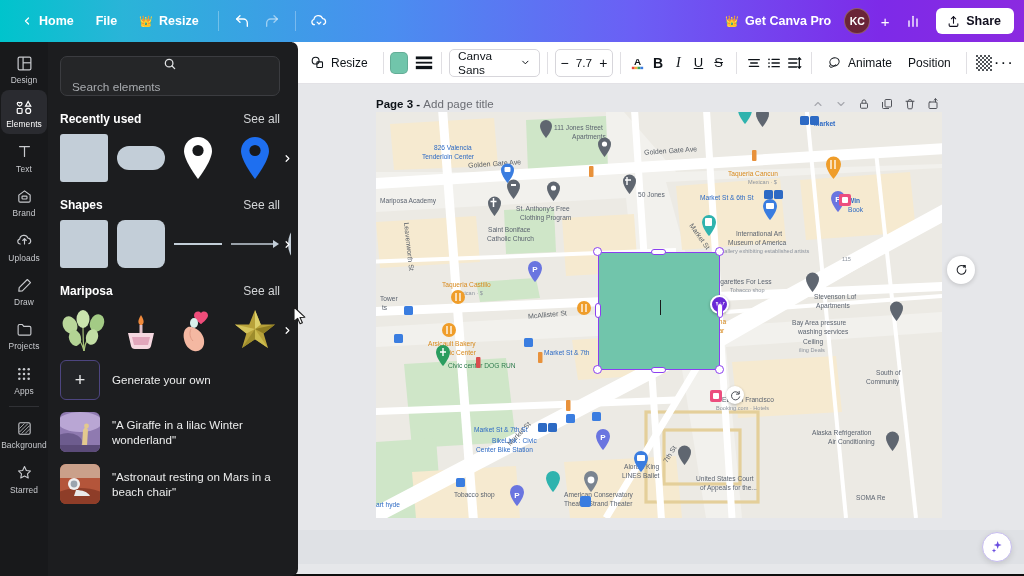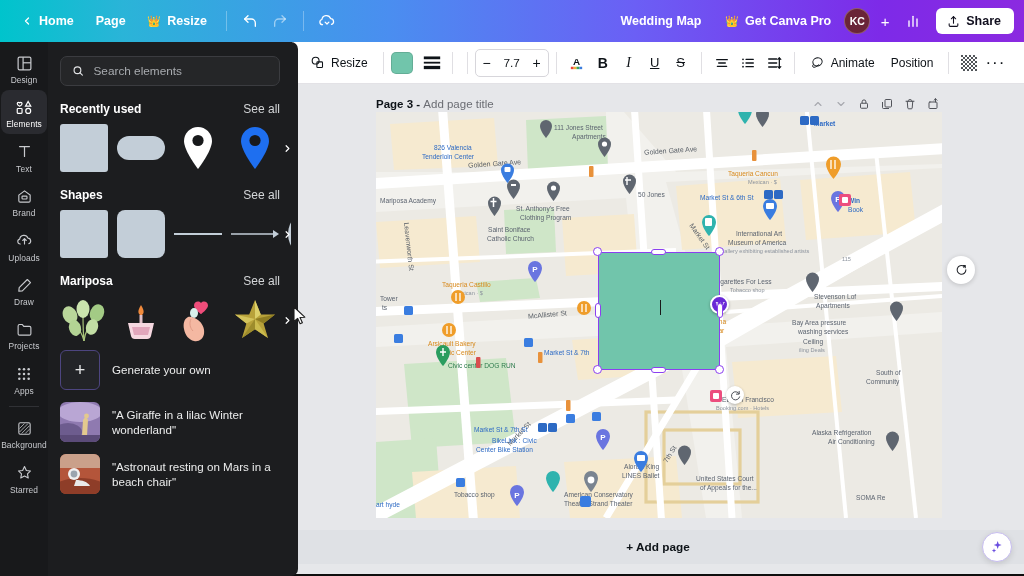--- a/index.html
+++ b/index.html
@@ -67,22 +67,22 @@
   .rail-ico { width: 20px; height: 20px; display:flex; align-items:center; justify-content:center; }
   .rail-divider { width: 30px; height: 1px; background: #303135; margin: 5px 0 4px; }
 
   
   .panel {
     position: absolute; top: 42px; left: 48px; width: 244px; height: 534px;
     background: #1c1d1f; overflow: hidden; z-index: 25;
   }
   .searchwrap { padding: 14px 12px 0; }
   .searchbox {
-    display: flex; align-items: center; gap: 9px; height: 30px;
-    background: #252628; border: 1px solid #3b3c40; border-radius: 7px; padding: 0 11px;
+    display: flex; align-items: center; gap: 9px; height: 40px;
+    background: #252628; border: 1px solid #3b3c40; border-radius: 7px; padding: 0 11px; flex-direction: column;
   }
   .searchbox input {
     background: transparent; border: none; outline: none; color: #e8e9ea;
     font-size: 11.8px; font-family: inherit; width: 100%;
   }
   .searchbox input::placeholder { color: #a8abaf; }
 
   .chips { display: flex; gap: 7px; padding: 11px 0 0 12px; position: relative; }
   .chip {
     border: 1px solid #47484c; border-radius: 7px; padding: 5px 11px;
@@ -257,21 +257,21 @@
 
   <div class="topbar">
     <div class="tb-left">
       <div class="tb-btn">
         <svg width="12" height="12" viewBox="0 0 24 24" fill="none" stroke="#fff" stroke-width="2.6" stroke-linecap="round" stroke-linejoin="round">
             <polyline points="15 18 9 12 15 6"></polyline>
           </svg>
         <span>Home</span>
       </div>
       <div class="tb-btn">
-        <span>Page</span>
+        <span>File</span>
       </div>
       <div class="tb-btn">
         <span class="crown">👑</span>
         <span>Resize</span>
       </div>
       <div class="tb-sep"></div>
       <div class="tb-icon-btn">
         <svg width="16" height="16" viewBox="0 0 24 24" fill="none" stroke="#fff" stroke-width="2" stroke-linecap="round" stroke-linejoin="round">
             <polyline points="9 14 4 9 9 4"></polyline>
             <path d="M20 20v-5a6 6 0 0 0-6-6H4"></path>
@@ -286,23 +286,20 @@
       <div class="tb-sep"></div>
       <div class="tb-icon-btn">
         <svg width="18" height="18" viewBox="0 0 24 24" fill="none" stroke="#fff" stroke-width="1.7" stroke-linecap="round" stroke-linejoin="round">
             <path d="M18 16.5a4 4 0 0 0-1.2-7.8A6 6 0 0 0 5.2 10 3.5 3.5 0 0 0 6 16.9"></path>
             <path d="M9.5 13.5 12 16l2.5-2.5"></path>
           </svg>
       </div>
     </div>
     <div class="tb-spacer"></div>
     <div class="tb-right">
-      <div class="tb-btn">
-        <span>Wedding Map</span>
-      </div>
       <div class="tb-btn">
         <span class="crown">👑</span>
         <span>Get Canva Pro</span>
       </div>
       <div class="avatar">
         <span>KC</span>
       </div>
       <div class="plusbtn">
         <span>+</span>
       </div>
@@ -591,20 +588,26 @@
     <div class="et-sep"></div>
     <div class="swatch" id="fillSwatch" style="background: rgb(113, 197, 171);"></div>
     <div class="et-ico" style="margin-left:6px;">
       <svg width="18" height="16" viewBox="0 0 22 18">
           <rect x="1" y="1" width="20" height="3.4" fill="#0e1318"></rect>
           <rect x="1" y="7.5" width="20" height="2.2" fill="#0e1318"></rect>
           <rect x="1" y="12.5" width="20" height="4" fill="#0e1318"></rect>
         </svg>
     </div>
     <div class="et-sep"></div>
+    <div class="fontsel">
+      <span>Canva Sans</span>
+      <svg width="11" height="11" viewBox="0 0 24 24" fill="none" stroke="#0e1318" stroke-width="2.2" stroke-linecap="round" stroke-linejoin="round">
+          <polyline points="6 9 12 15 18 9"></polyline>
+        </svg>
+    </div>
     <div class="et-sep"></div>
     <div class="sizectl">
       <div class="sz-btn">−</div>
       <div class="sz-val">7.7</div>
       <div class="sz-btn">+</div>
     </div>
     <div class="et-sep"></div>
     <div class="et-ico">
       <svg width="17" height="17" viewBox="0 0 24 24">
         <text x="12" y="15.5" text-anchor="middle" font-size="14" font-family="Liberation Sans, sans-serif" font-weight="700" fill="#0e1318">A</text>
@@ -1058,23 +1061,20 @@
     </div>
 
     <div class="rotate-btn">
       <svg width="15" height="15" viewBox="0 0 24 24" fill="none" stroke="#25282d" stroke-width="1.8" stroke-linecap="round" stroke-linejoin="round">
           <path d="M18 7.5V4m0 0h-3.5M18 4l-2.6 2.6"></path>
           <path d="M19 11a7 7 0 1 1-3.4-6"></path>
         </svg>
     </div>
 
     <div class="addpage-strip"></div>
-    <div class="addpage-bar">
-      <div class="addpage">+ Add page</div>
-    </div>
 
     <div class="ai-fab">
       <svg width="16" height="16" viewBox="0 0 24 24" fill="#6a4ee0">
         <path d="M13 3l1.6 4.4L19 9l-4.4 1.6L13 15l-1.6-4.4L7 9l4.4-1.6z"></path>
         <path d="M7.5 14l.9 2.4 2.4.9-2.4.9-.9 2.4-.9-2.4L4.2 17.3l2.4-.9z"></path>
       </svg>
     </div>
   </div>
 
   <div class="cursor" style="left:293px;top:306px;">

